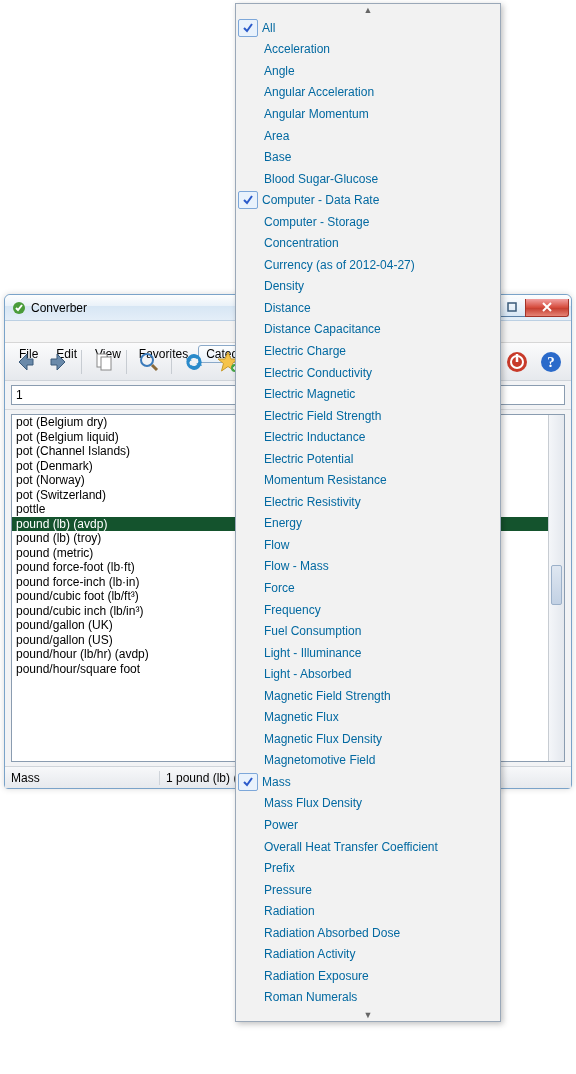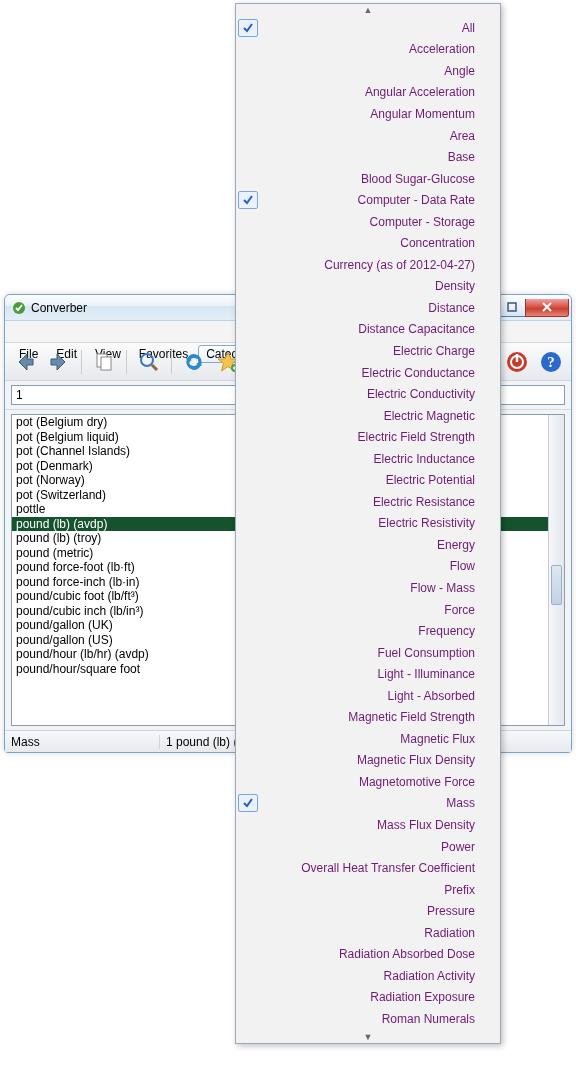--- a/index.html
+++ b/index.html
@@ -120,21 +120,21 @@
   }
 
   .lists-row {
     display: flex;
     padding: 4px 6px;
     gap: 6px;
     background: #f2f3f5;
   }
   .listbox {
     flex: 1;
-    height: 312px;
+    height: 348px;
     border: 1px solid #8a9cb0;
     background: #fff;
     overflow: hidden;
     position: relative;
     font-size: 12px;
   }
   .listbox .items { padding: 0; }
   .listbox .item {
     padding: 0px 4px;
     line-height: 14.5px;
@@ -198,24 +198,23 @@
     background:#f2f2f2;
     color:#666;
     font-size:9px;
   }
   .dropdown .dd-items { padding: 1px 0; }
   .dropdown .dd-item {
     display:flex;
     align-items:center;
     height: 21.55px;
     padding: 0 25px 0 2px;
-    color: #701a75;
+    color: #0369a1;
     font-size: 12px;
     cursor: default;
-    text-align: right;
   }
   .dropdown .dd-item .check {
     width: 22px;
     display:flex; align-items:center; justify-content:center;
     margin-right: 4px;
   }
   .dropdown .dd-item .check.on svg { display:block; }
   .dropdown .dd-item .check svg { display:none; }
   .dropdown .dd-item .check.on {
     border:1px solid #7da7d9;
@@ -446,45 +445,41 @@
       <div class="dd-item">
         <span class="check"></span>
         <span class="label">Distance Capacitance</span>
       </div>
       <div class="dd-item">
         <span class="check"></span>
         <span class="label">Electric Charge</span>
       </div>
       <div class="dd-item">
         <span class="check"></span>
-        <span class="label">Electric Conductance</span>
-      </div>
-      <div class="dd-item">
-        <span class="check"></span>
         <span class="label">Electric Conductivity</span>
       </div>
       <div class="dd-item">
         <span class="check"></span>
         <span class="label">Electric Magnetic</span>
       </div>
       <div class="dd-item">
         <span class="check"></span>
         <span class="label">Electric Field Strength</span>
       </div>
       <div class="dd-item">
         <span class="check"></span>
         <span class="label">Electric Inductance</span>
       </div>
       <div class="dd-item">
         <span class="check"></span>
         <span class="label">Electric Potential</span>
       </div>
       <div class="dd-item">
         <span class="check"></span>
-        <span class="label">Electric Resistance</span>
+        <span class="label">Momentum Resistance</span>
       </div>
       <div class="dd-item">
         <span class="check"></span>
         <span class="label">Electric Resistivity</span>
       </div>
       <div class="dd-item">
         <span class="check"></span>
         <span class="label">Energy</span>
       </div>
       <div class="dd-item">
@@ -522,21 +517,21 @@
       <div class="dd-item">
         <span class="check"></span>
         <span class="label">Magnetic Flux</span>
       </div>
       <div class="dd-item">
         <span class="check"></span>
         <span class="label">Magnetic Flux Density</span>
       </div>
       <div class="dd-item">
         <span class="check"></span>
-        <span class="label">Magnetomotive Force</span>
+        <span class="label">Magnetomotive Field</span>
       </div>
       <div class="dd-item">
         <span class="check on">
           <svg width="12" height="12" viewBox="0 0 12 12">
             <path d="M2 6 L5 9 L10 2" stroke="#2a5aca" stroke-width="2" fill="none"></path>
           </svg>
         </span>
         <span class="label">Mass</span>
       </div>
       <div class="dd-item">

